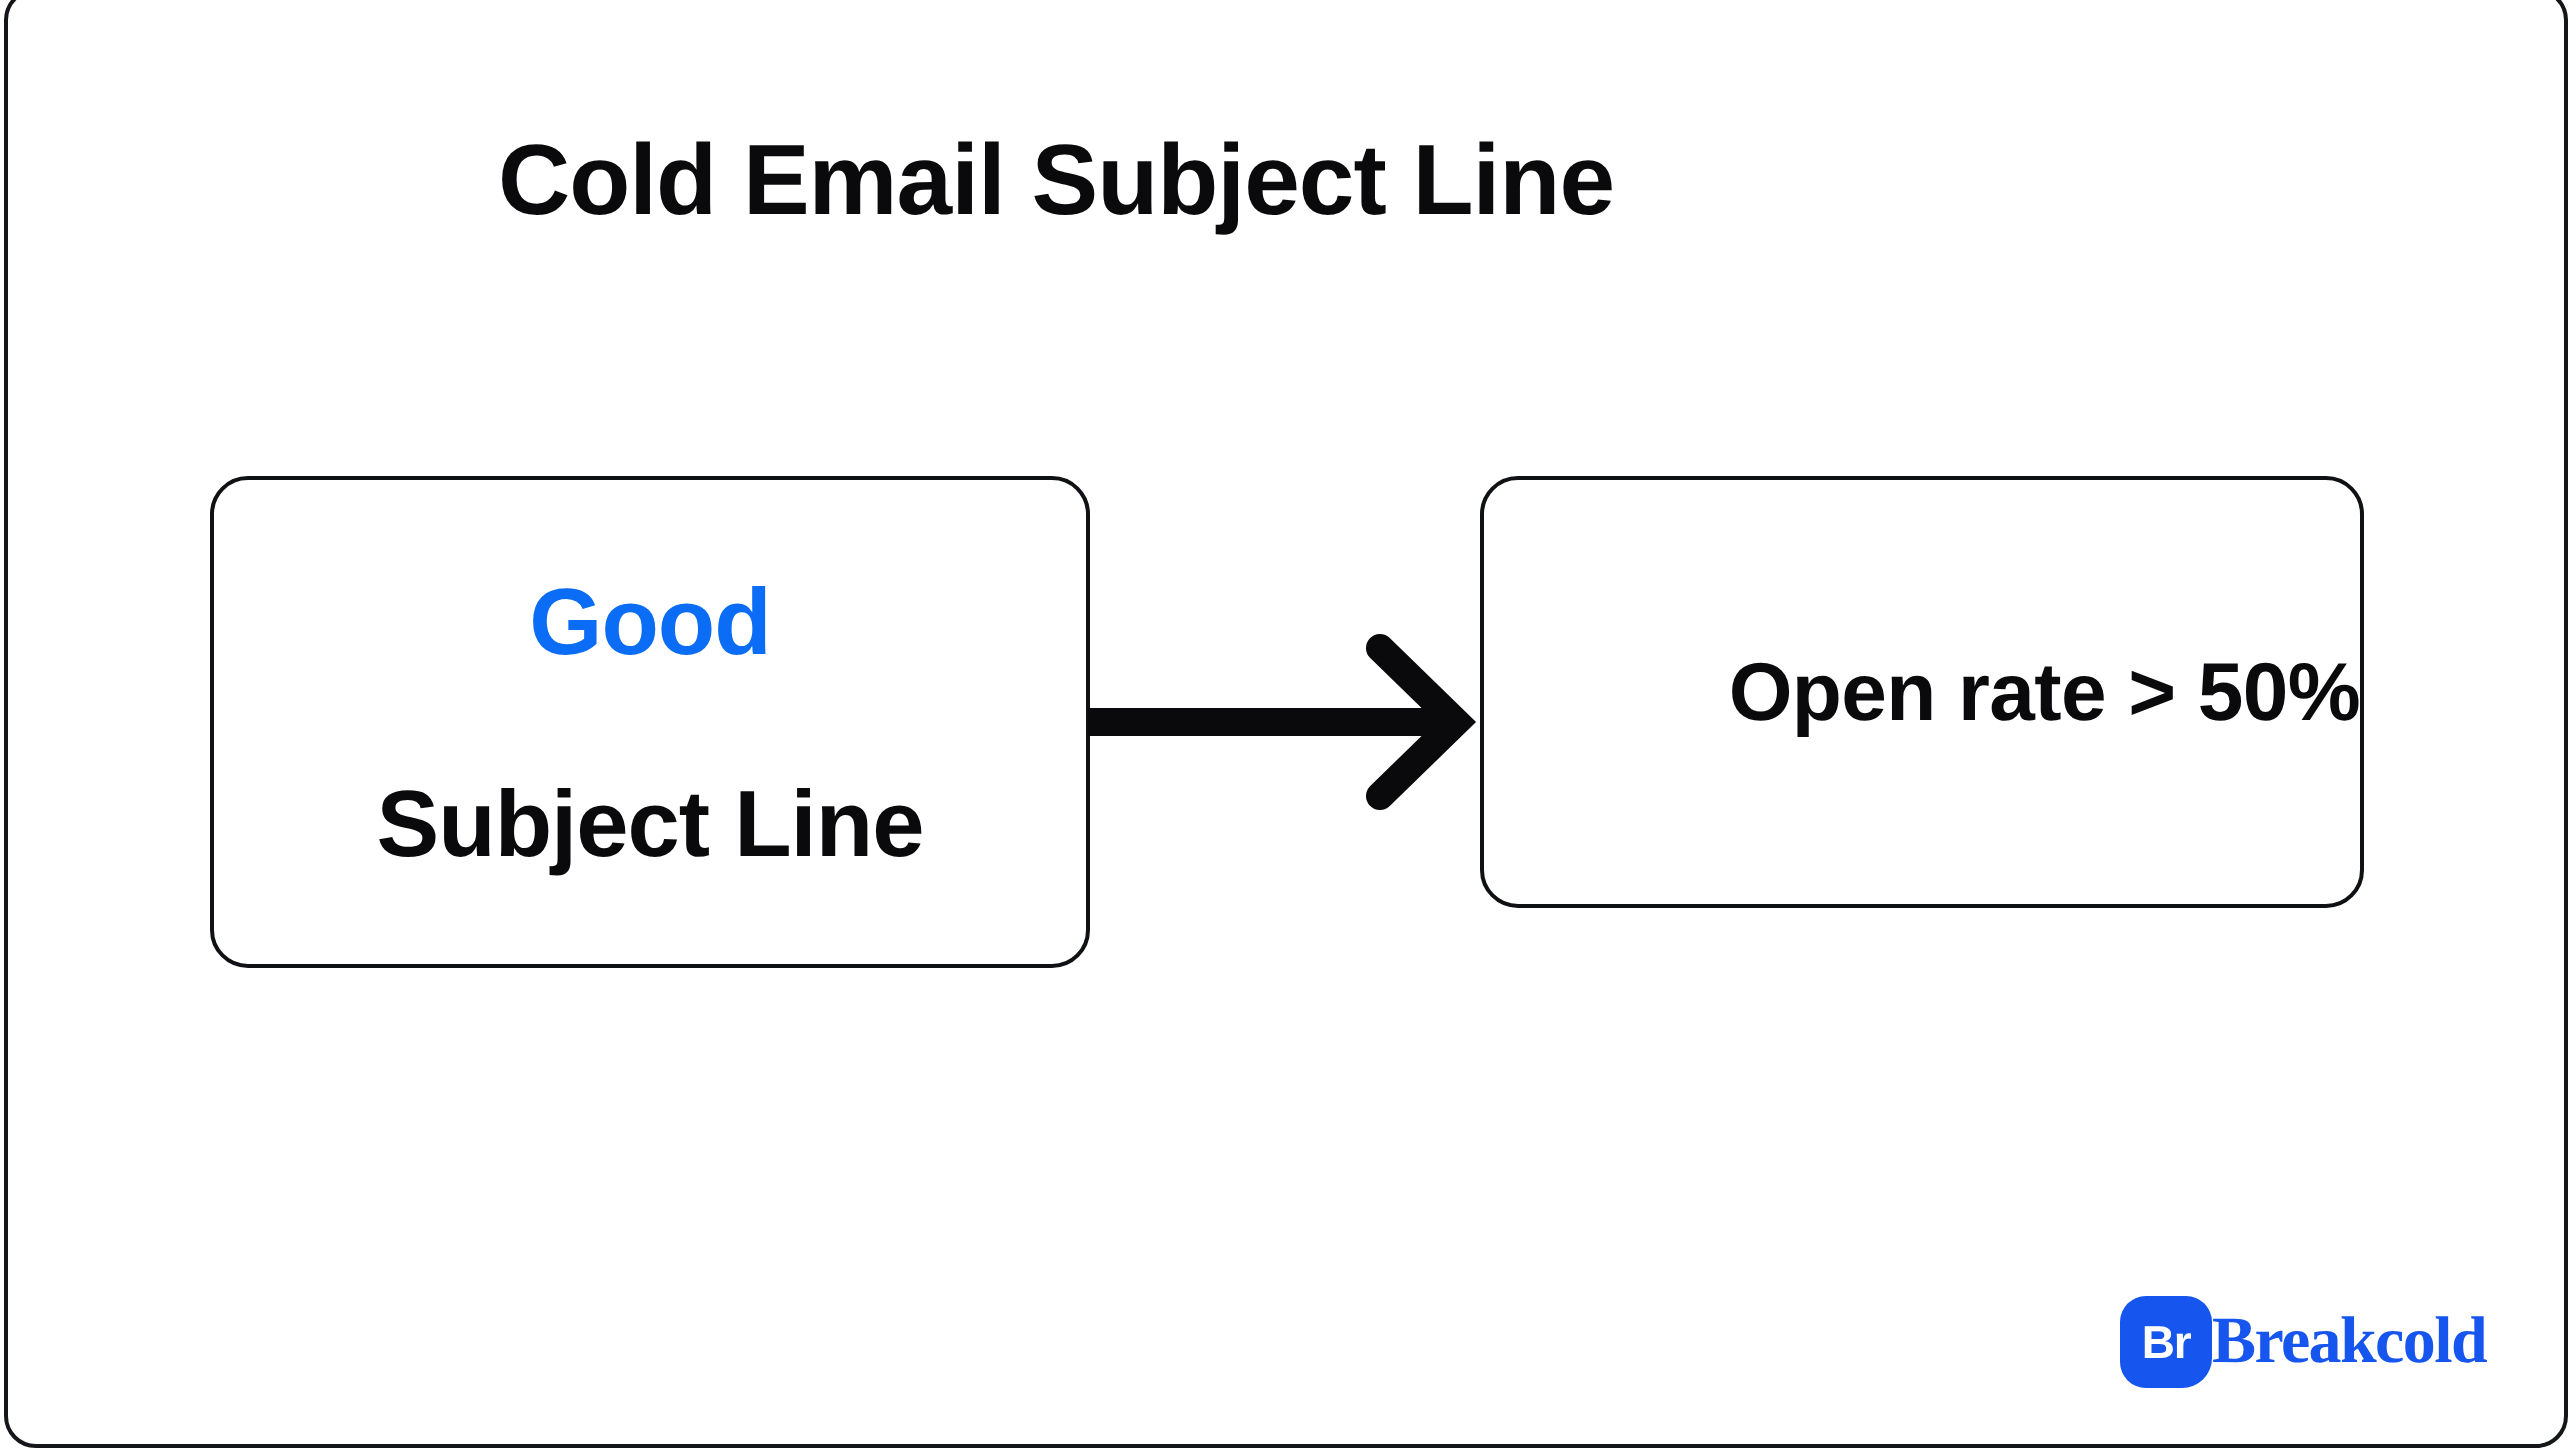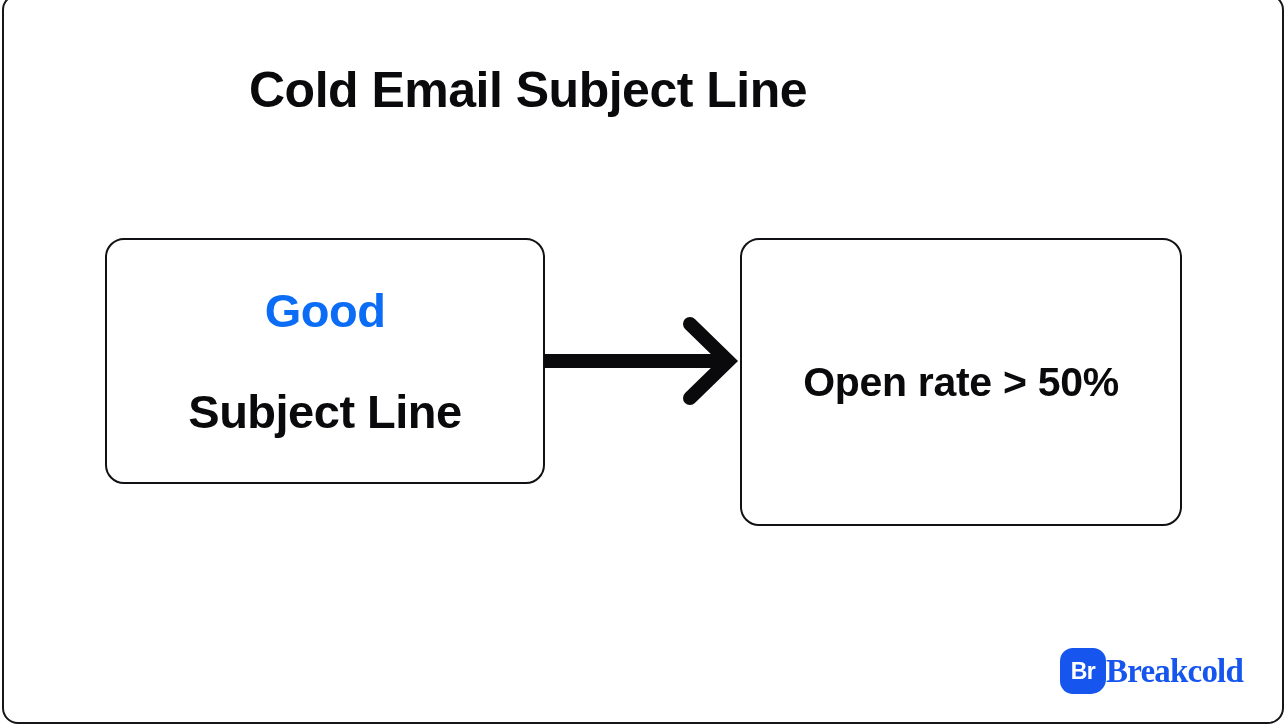--- a/index.html
+++ b/index.html
@@ -67,21 +67,22 @@
     left: 105px;
     top: 238px;
     width: 440px;
     height: 246px;
   }
 
   #box-right {
     left: 740px;
     top: 238px;
     width: 442px;
-    height: 288px;
+    height: 216px;
+    align-items: flex-end;
   }
 
   .node-line {
     font-size: 47px;
     font-weight: 700;
     letter-spacing: -0.5px;
     line-height: 1.05;
     text-align: center;
     color: #0a0a0c;
     font-family: "Liberation Sans", sans-serif;

